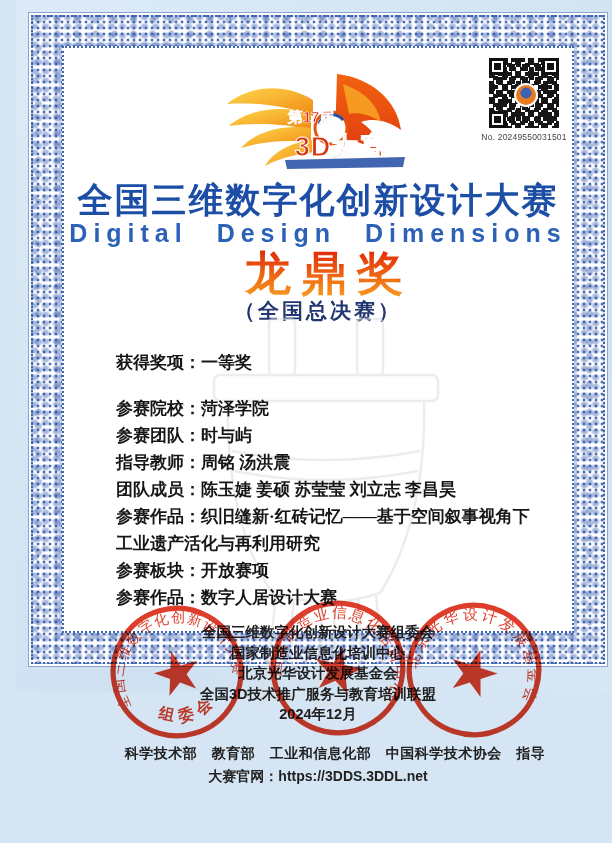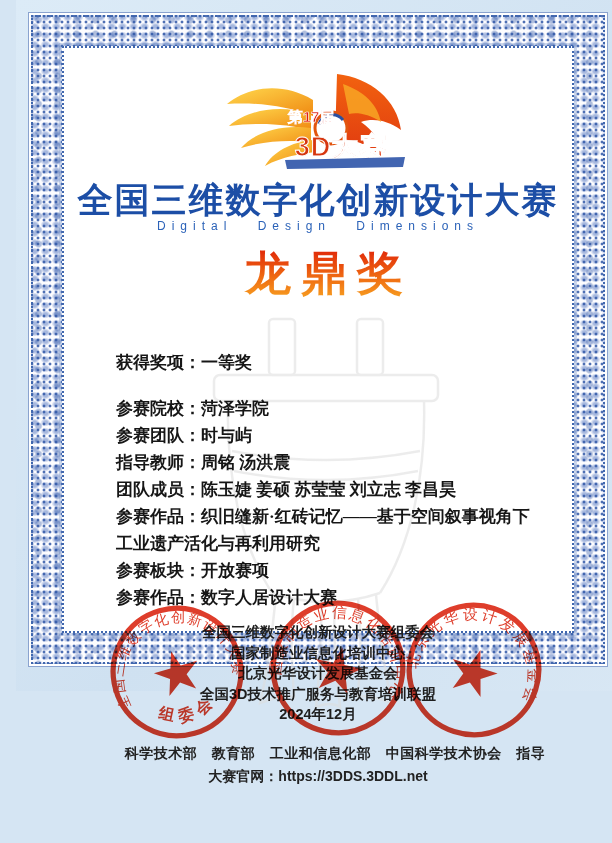--- a/index.html
+++ b/index.html
@@ -19,21 +19,21 @@
 
   
   .content-panel{position:absolute;left:46px;top:46px;right:54px;bottom:58px;background:#fff;
     border:2px dotted #4067ae; box-shadow:0 0 0 3px rgba(63,102,176,.25);}
 
   .abs{position:absolute;}
   .ctr{left:46px;width:512px;text-align:center;}
 
   
   .title{top:177px;font-size:35px;font-weight:900;color:#1c4ea6;letter-spacing:2px;}
-  .subtitle{top:219px;font-size:12px;color:#2b62b8;letter-spacing:6px;word-spacing:16px;font-weight:400;}
+  .subtitle{top:219px;font-size:25px;color:#2b62b8;letter-spacing:6px;word-spacing:16px;font-weight:700;}
   .award{top:243px;font-size:46px;font-weight:900;letter-spacing:10px;color:#e8420e;
     background:linear-gradient(180deg,#e22f0a 15%,#ef6a12 55%,#f8a623 95%);
     -webkit-background-clip:text;background-clip:text;-webkit-text-fill-color:transparent;
     text-shadow:none;padding-left:11px;}
   .stage{top:297px;font-size:21px;color:#23366f;letter-spacing:3px;font-weight:600;}
 
   
   .qr-wrap{left:462px;top:58px;width:92px;}
   .qr{position:relative;width:70px;height:70px;margin:0 auto;background:#fff;
     background-image:
@@ -96,24 +96,34 @@
       <path d="M118 4 C152 8 178 30 182 60 C168 50 154 48 142 52 C154 60 162 72 162 86 C146 72 130 68 116 70 Z" fill="url(#go)"></path>
       <path d="M124 14 C146 22 158 34 162 52 C150 44 138 42 130 44 Z" fill="#f8a623" opacity=".85"></path>
       <circle cx="112" cy="58" r="16" fill="#fff" stroke="#e2550f" stroke-width="3"></circle>
       <path d="M100 54 A 14 14 0 0 1 124 50" fill="none" stroke="#2a4fa0" stroke-width="3"></path>
       <text x="92" y="52" text-anchor="middle" font-size="15" font-weight="bold" fill="#e01f10" stroke="#fff" stroke-width=".6">第17届</text>
       <text x="122" y="86" text-anchor="middle" font-size="27" font-weight="900" fill="#d6360f" stroke="#fff" stroke-width="1" letter-spacing="1">3D大赛</text>
       <path d="M66 90 L186 87 L184 97 L68 99 Z" fill="#2d54a8" opacity=".9"></path>
     </svg>
   </div>
 
+  <div class="abs qr-wrap">
+    <div class="qr">
+      <div class="f tl"></div>
+      <div class="f tr"></div>
+      <div class="f bl"></div>
+      <div class="qr-center"></div>
+    </div>
+    <div class="serial">No. 20249550031501</div>
+  </div>
 
   <div class="abs ctr title">全国三维数字化创新设计大赛</div>
   <div class="abs ctr subtitle">Digital Design Dimensions</div>
   <div class="abs ctr award">龙鼎奖</div>
+  <div class="abs ctr stage">（全国总决赛）</div>
 
   <div class="abs watermark">
     <svg width="300" height="450" viewBox="0 0 300 440" fill="none" stroke="#dedede" stroke-width="2.5">
       <rect x="93" y="16" width="26" height="56" rx="4"></rect>
       <rect x="181" y="16" width="26" height="56" rx="4"></rect>
       <rect x="38" y="72" width="224" height="26" rx="6"></rect>
       <path d="M52 98 C50 170 64 240 96 290"></path>
       <path d="M248 98 C250 170 236 240 204 290"></path>
       <path d="M96 290 Q150 308 204 290"></path>
       <path d="M56 148 Q150 166 244 148"></path>

